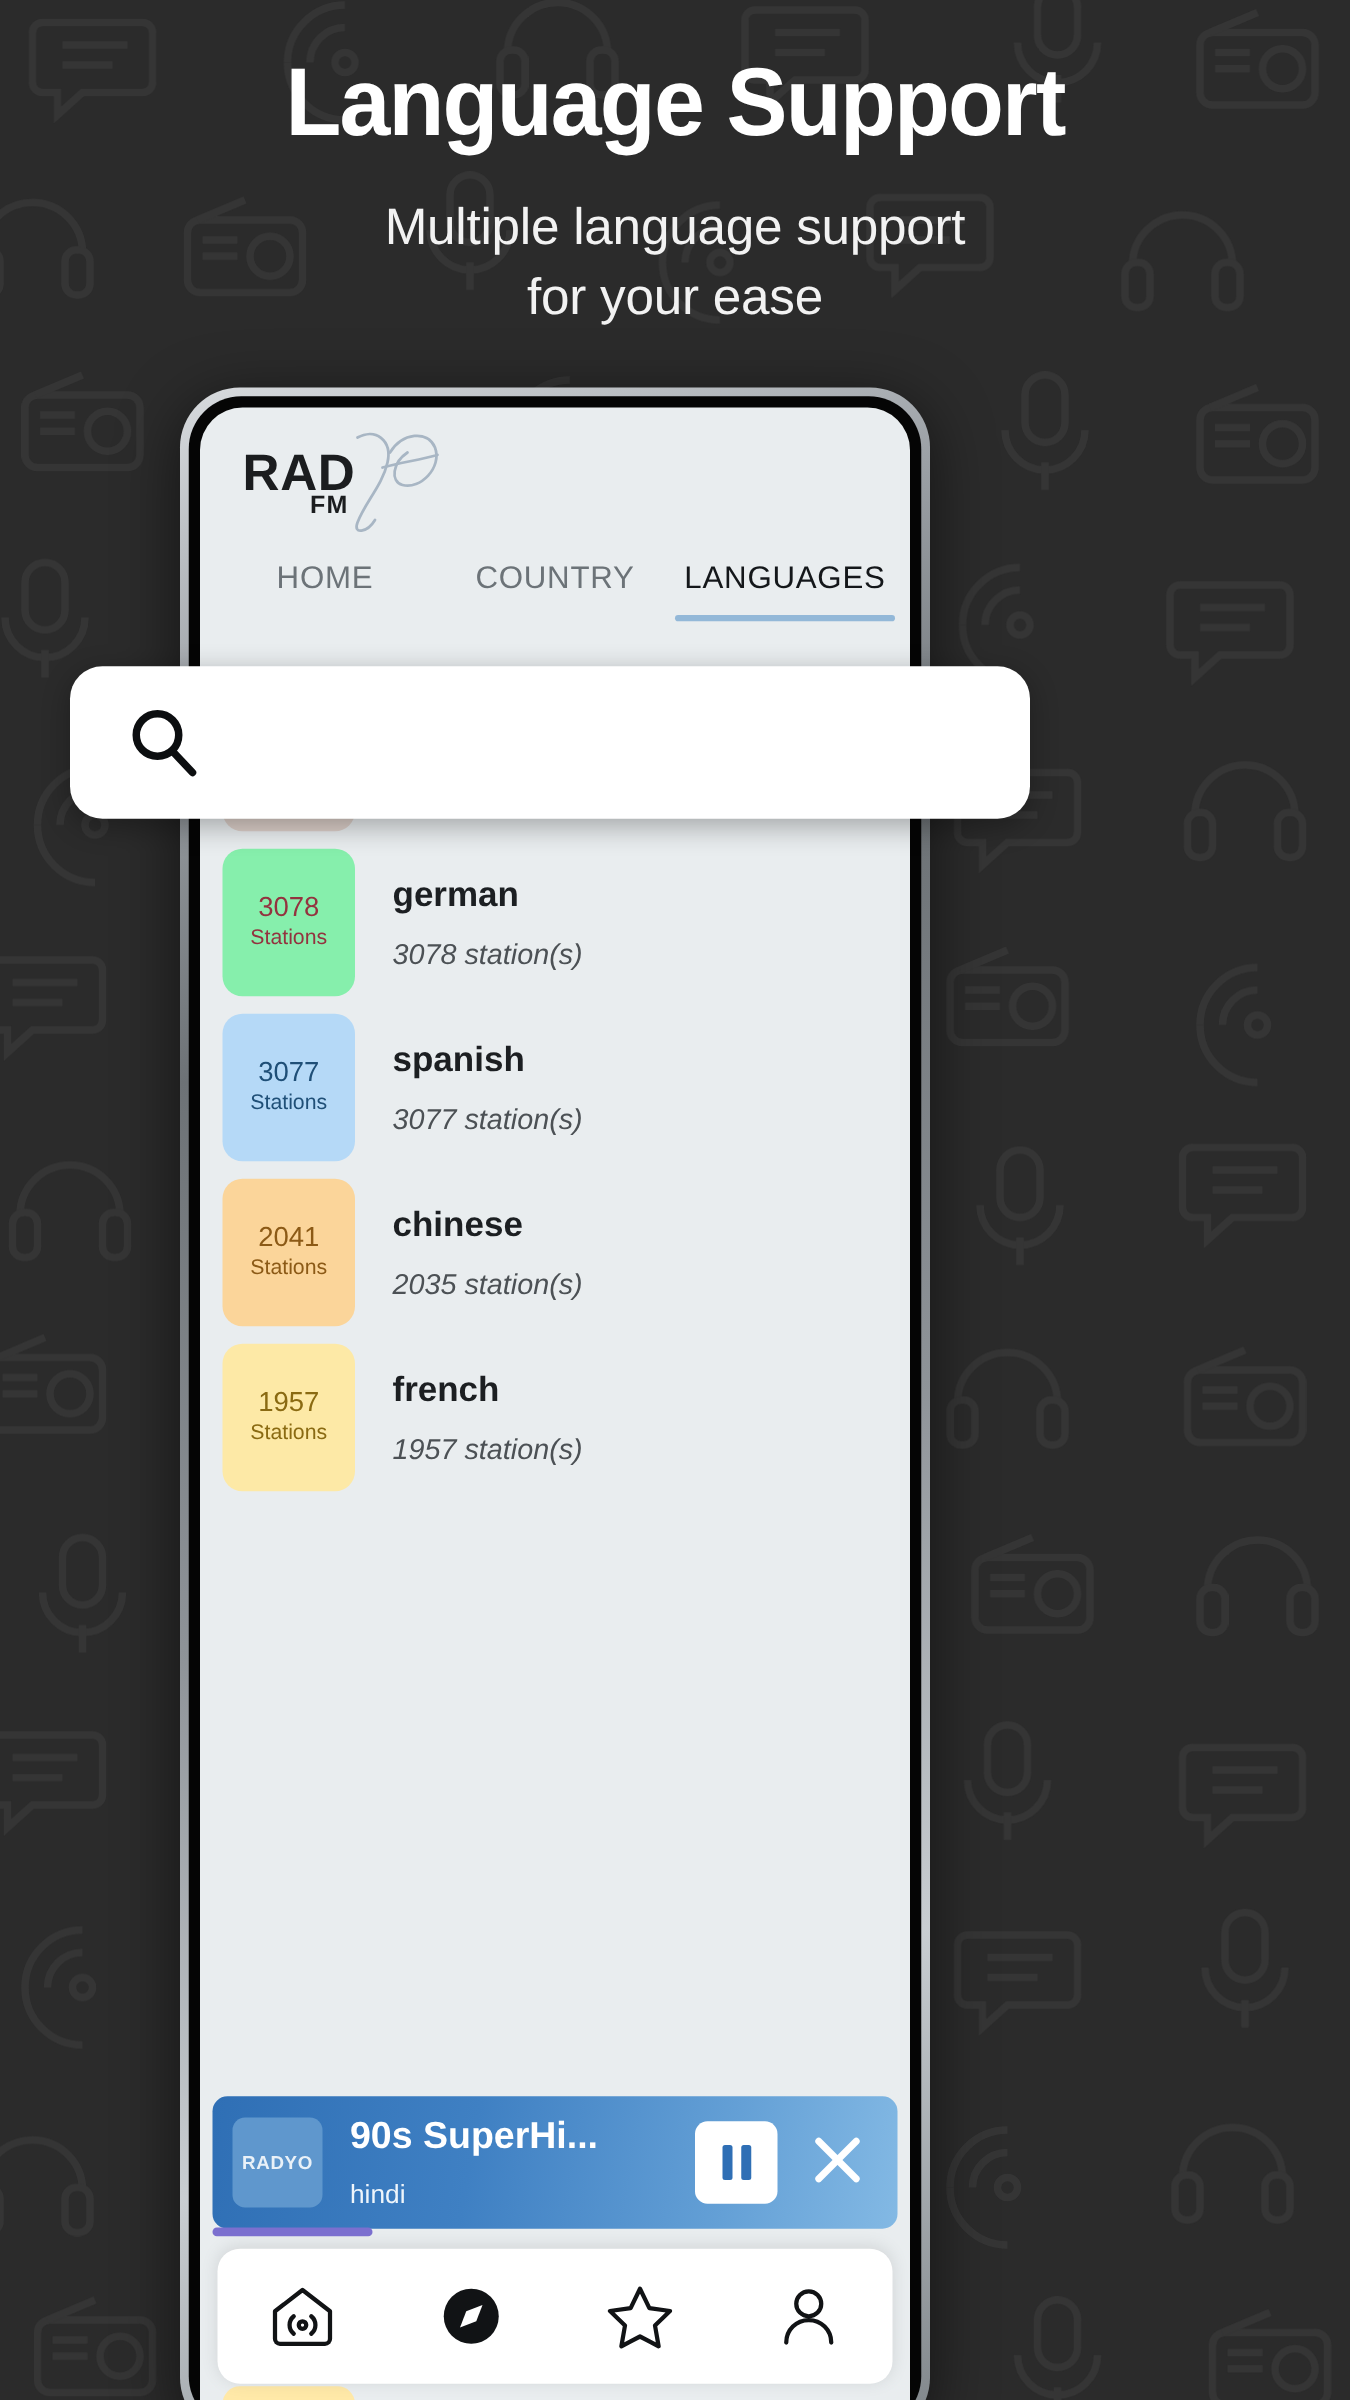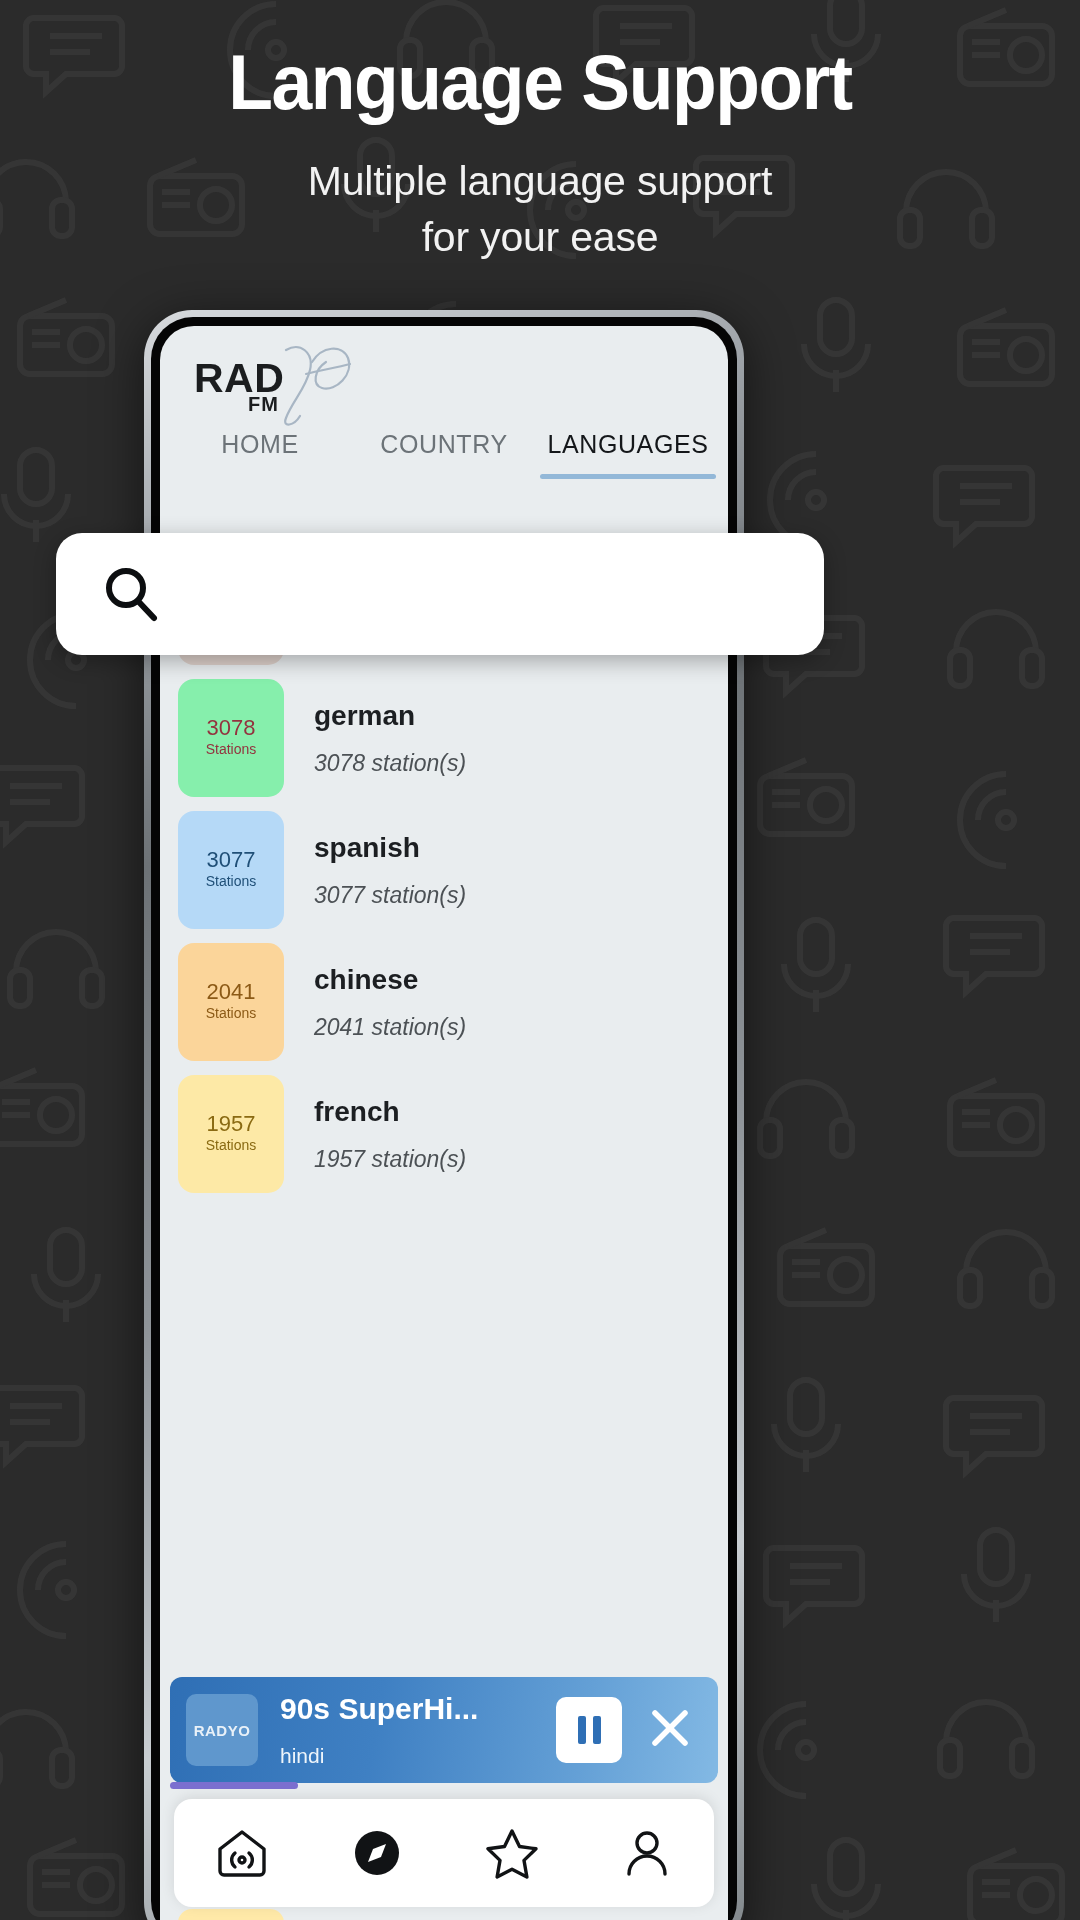--- a/index.html
+++ b/index.html
@@ -92,21 +92,21 @@
     line-height: 1;
   }
   .logo-script {
     position: absolute; left: 110px; top: 14px;
     width: 110px; height: 86px;
   }
 
   
   .tabs {
     display: flex;
-    align-items: flex-start;
+    align-items: center;
     height: 84px;
     padding: 0 8px;
     position: relative;
   }
   .tab {
     flex: 1;
     text-align: center;
     font-size: 25px;
     letter-spacing: 0.6px;
     color: #6c7378;
@@ -136,21 +136,21 @@
     width: 106px; height: 118px;
     border-radius: 16px;
     display: flex;
     flex-direction: column;
     align-items: center;
     justify-content: center;
     flex: 0 0 auto;
     margin-left: 8px;
   }
   .tile-count { font-size: 22px; line-height: 1.1; font-weight: 400; }
-  .tile-label { font-size: 14px; line-height: 1.4; font-weight: 400; }
+  .tile-label { font-size: 17px; line-height: 1.4; font-weight: 400; }
   .lang-text { margin-left: 30px; }
   .lang-name {
     font-size: 28px; font-weight: 700; color: #1c1f22;
     line-height: 1.22;
   }
   .lang-sub {
     font-size: 23px; color: #4c5155; margin-top: 17px;
     line-height: 1.2;
     font-style: italic;
   }
@@ -457,21 +457,21 @@
             </div>
           </div>
 
           <div class="lang-row">
             <div class="lang-tile" style="background:#fbd59a;color:#8c5a16">
               <div class="tile-count">2041</div>
               <div class="tile-label">Stations</div>
             </div>
             <div class="lang-text">
               <div class="lang-name">chinese</div>
-              <div class="lang-sub">2041 station(s)</div>
+              <div class="lang-sub">2035 station(s)</div>
             </div>
           </div>
 
           <div class="lang-row">
             <div class="lang-tile" style="background:#fde9a6;color:#8a6a12">
               <div class="tile-count">1957</div>
               <div class="tile-label">Stations</div>
             </div>
             <div class="lang-text">
               <div class="lang-name">french</div>

